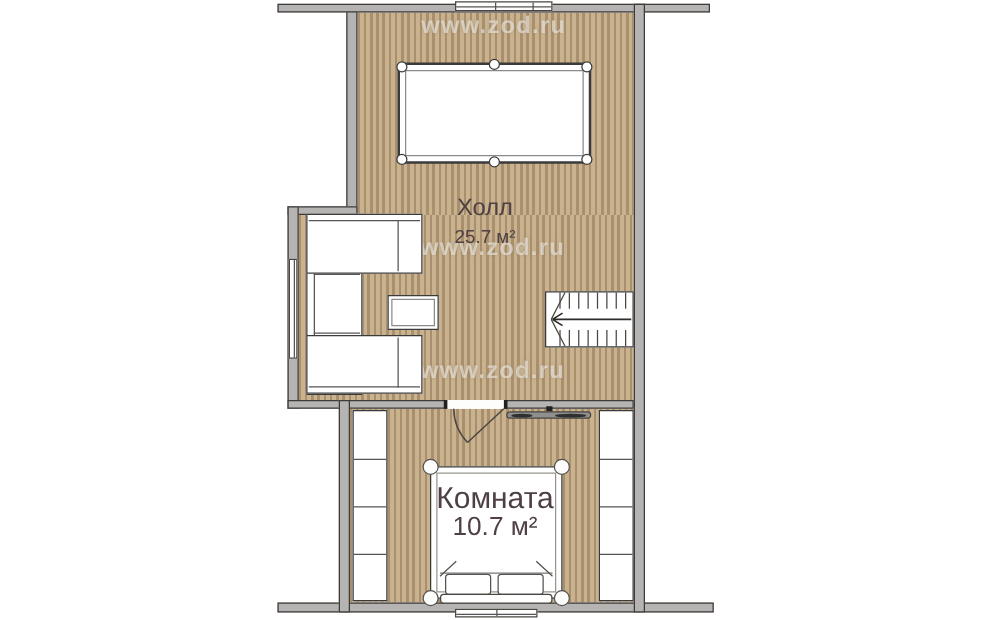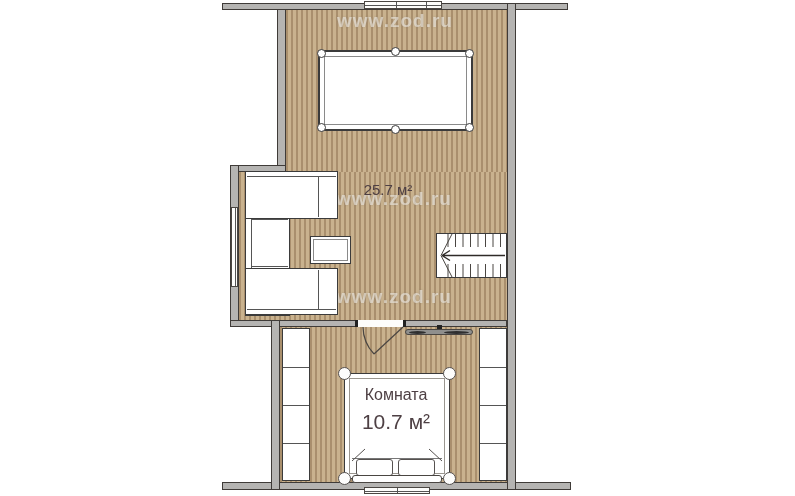--- a/index.html
+++ b/index.html
@@ -140,17 +140,18 @@
     </g>
     <g stroke="#4a4642" stroke-width="1.2" fill="none">
       <path d="M363,327 A40,40 0 0 0 374,354"></path>
       <path d="M403,327 L374,354"></path>
     </g>
     <g stroke="#565250" stroke-width="1" fill="none">
       <path d="M352,461 L365,449 M442,461 L429,449"></path>
     </g>
   </svg>
 
+  <div class="room-label" style="left:338px;top:157px;width:100px;font-size:19px;">Холл</div>
   <div class="room-label" style="left:336px;top:182px;width:104px;font-size:15px;">25.7 м²</div>
-  <div class="room-label" style="left:341px;top:387px;width:110px;font-size:16px;">Комната</div>
+  <div class="room-label" style="left:341px;top:387px;width:110px;font-size:24px;">Комната</div>
   <div class="room-label" style="left:341px;top:411px;width:110px;font-size:21px;">10.7 м²</div>
 
 </div>
 
 </body></html>

